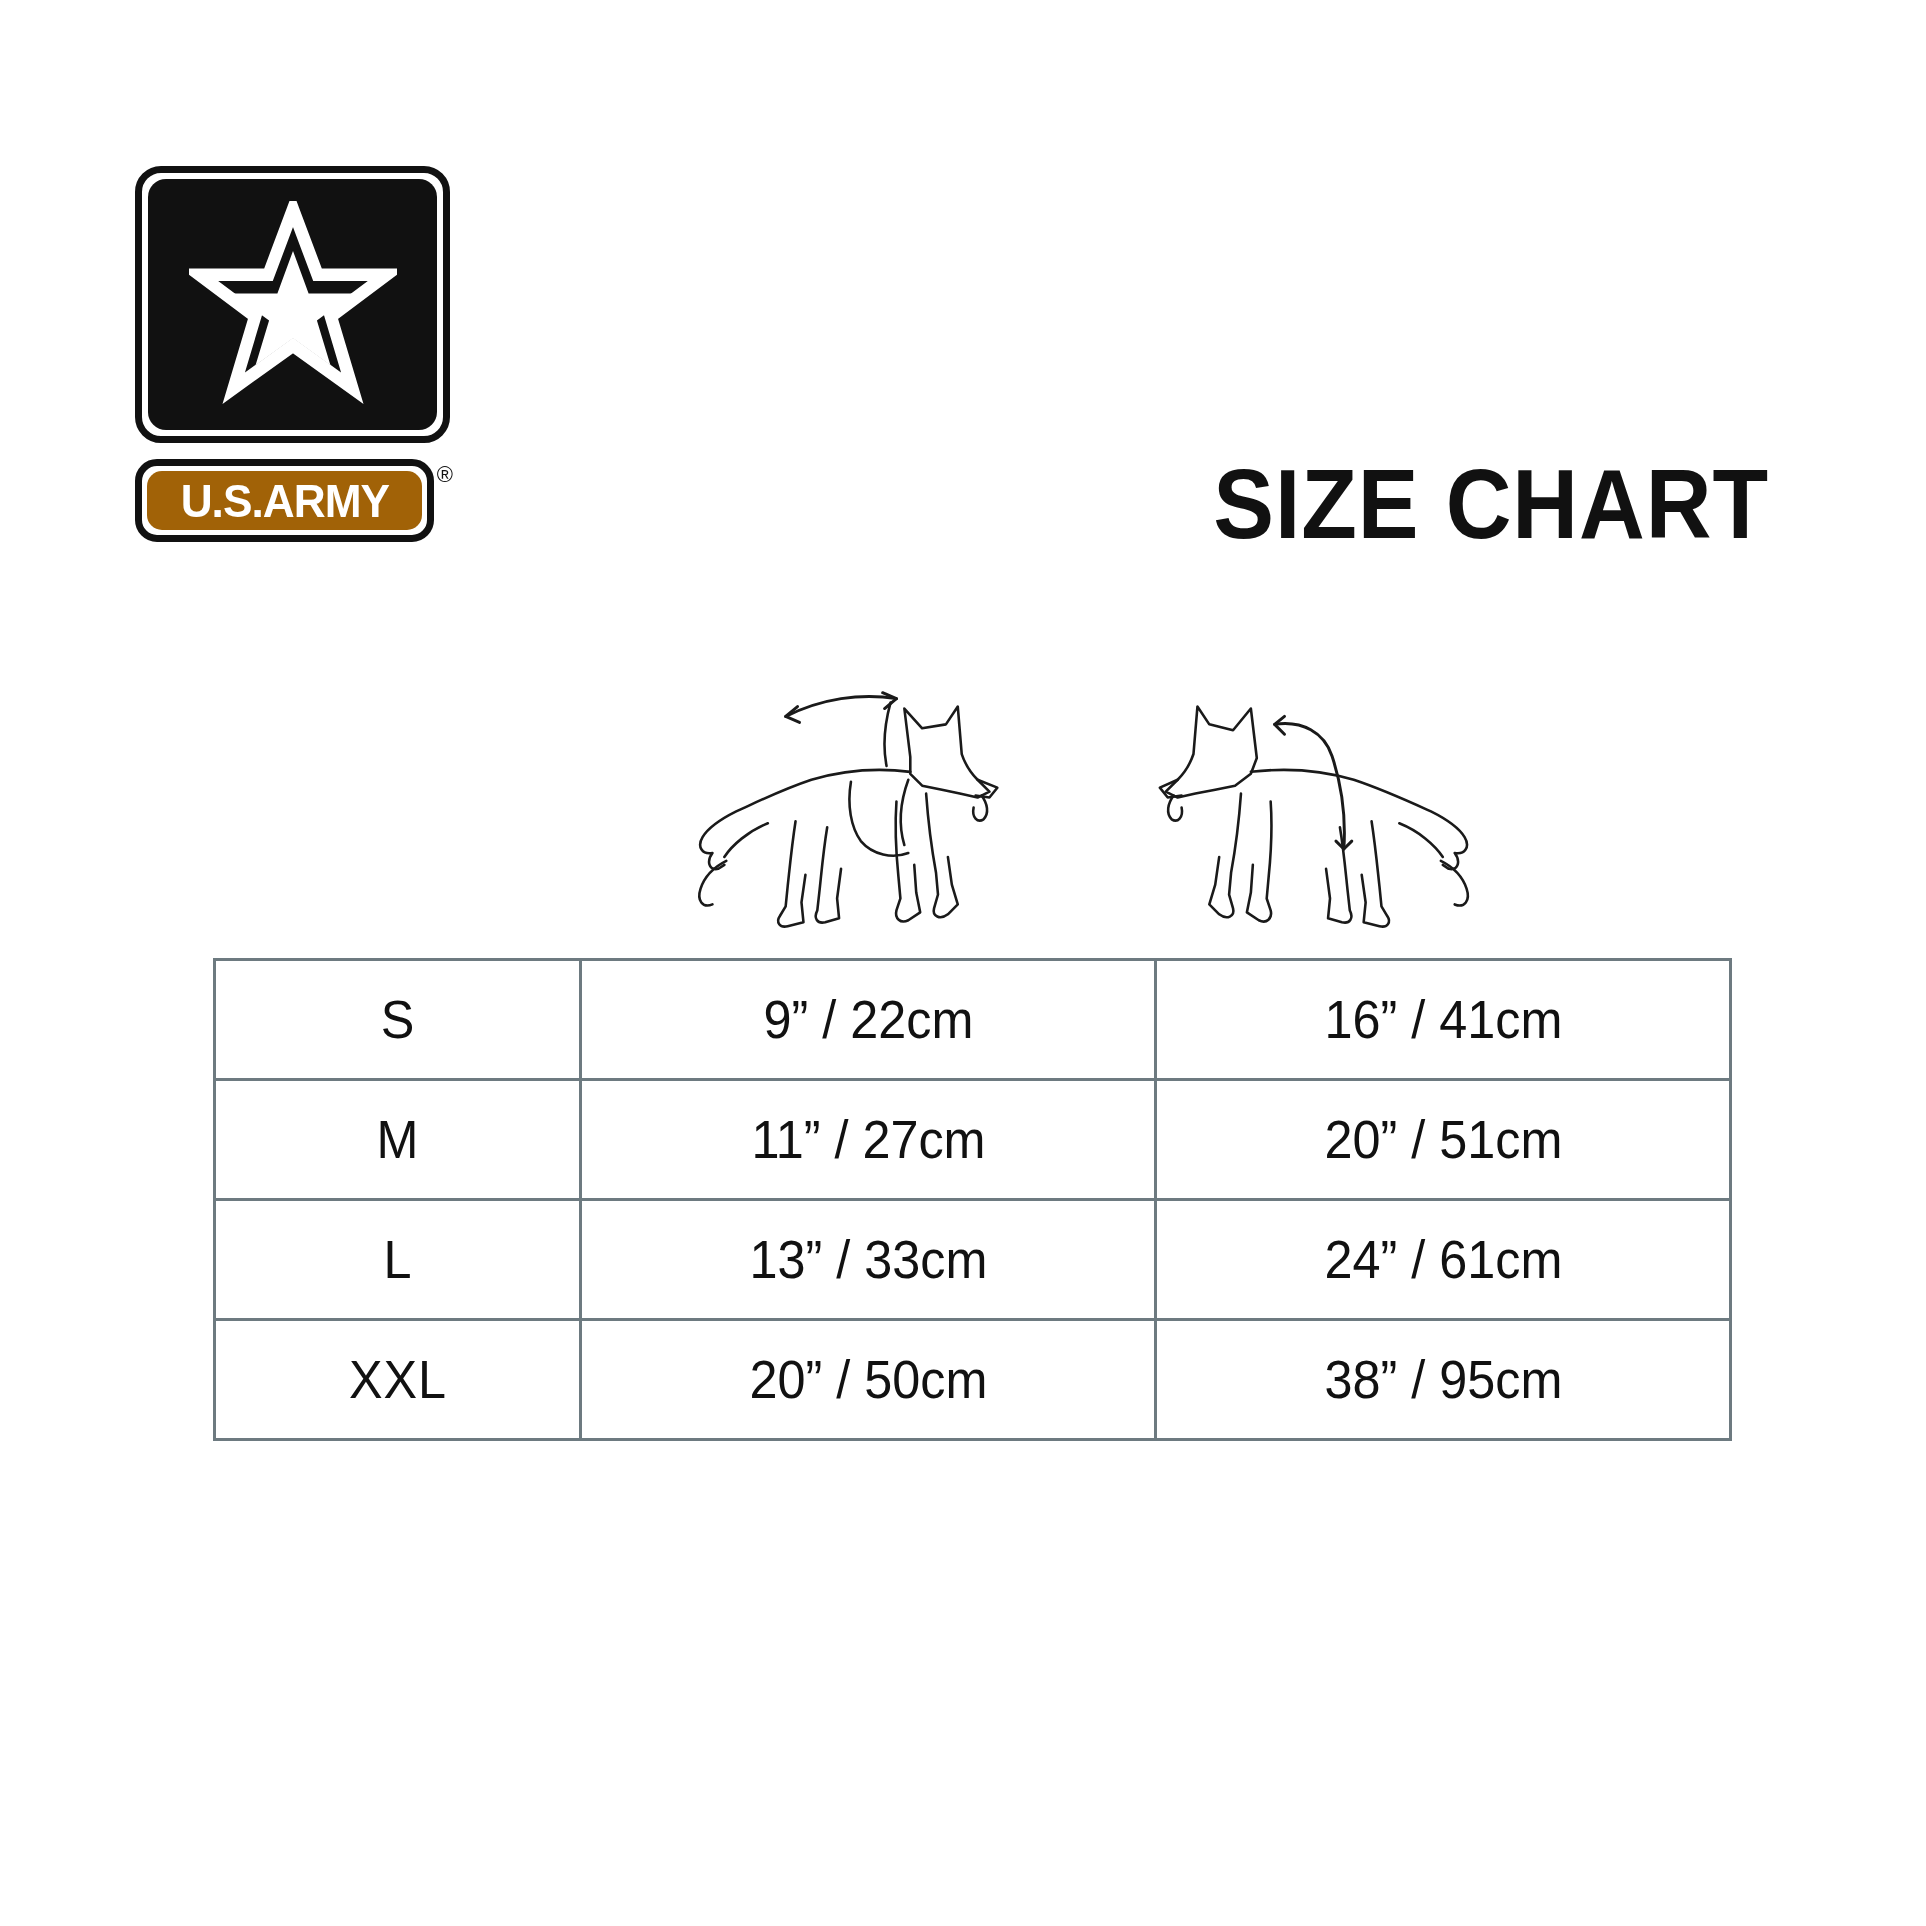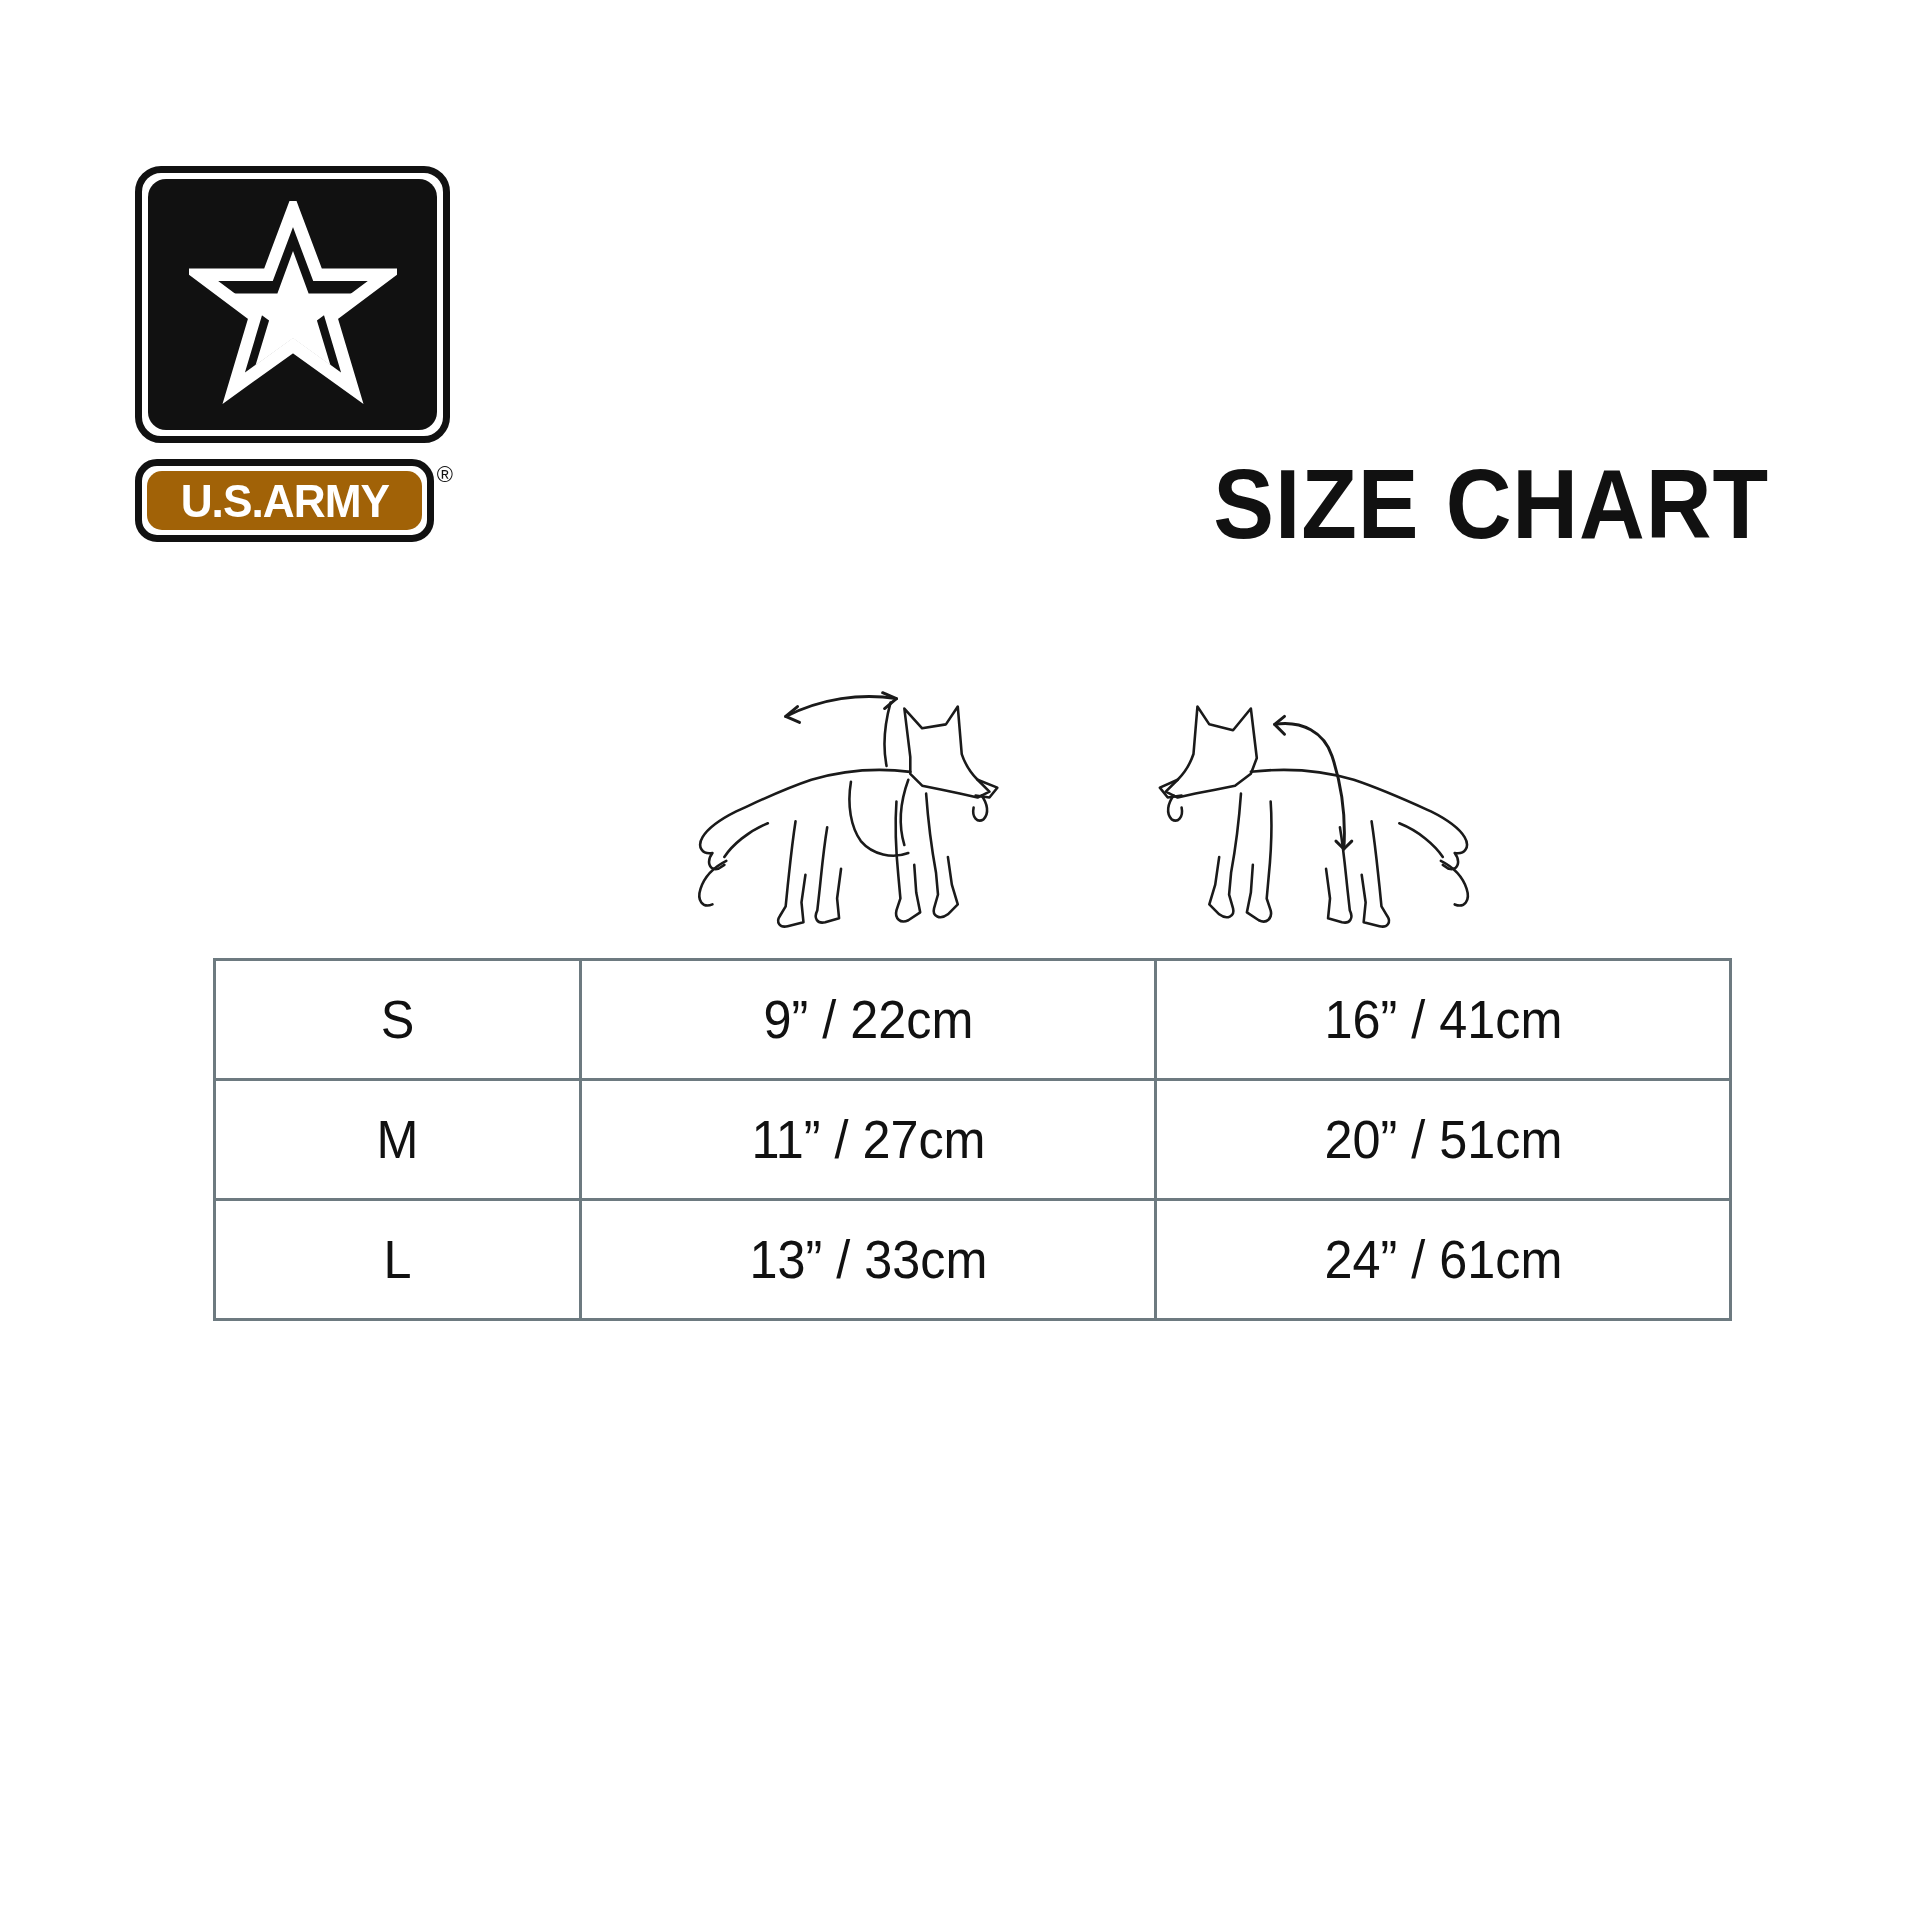--- a/index.html
+++ b/index.html
@@ -239,15 +239,20 @@
     <tr>
       <td class="size-col">M</td>
       <td class="val-col">11” / 27cm</td>
       <td class="val-col">20” / 51cm</td>
     </tr>
     <tr>
       <td class="size-col">L</td>
       <td class="val-col">13” / 33cm</td>
       <td class="val-col">24” / 61cm</td>
     </tr>
+    <tr>
+      <td class="size-col">XXL</td>
+      <td class="val-col">20” / 50cm</td>
+      <td class="val-col">38” / 95cm</td>
+    </tr>
   </tbody>
 </table>
 
 
 </body></html>

